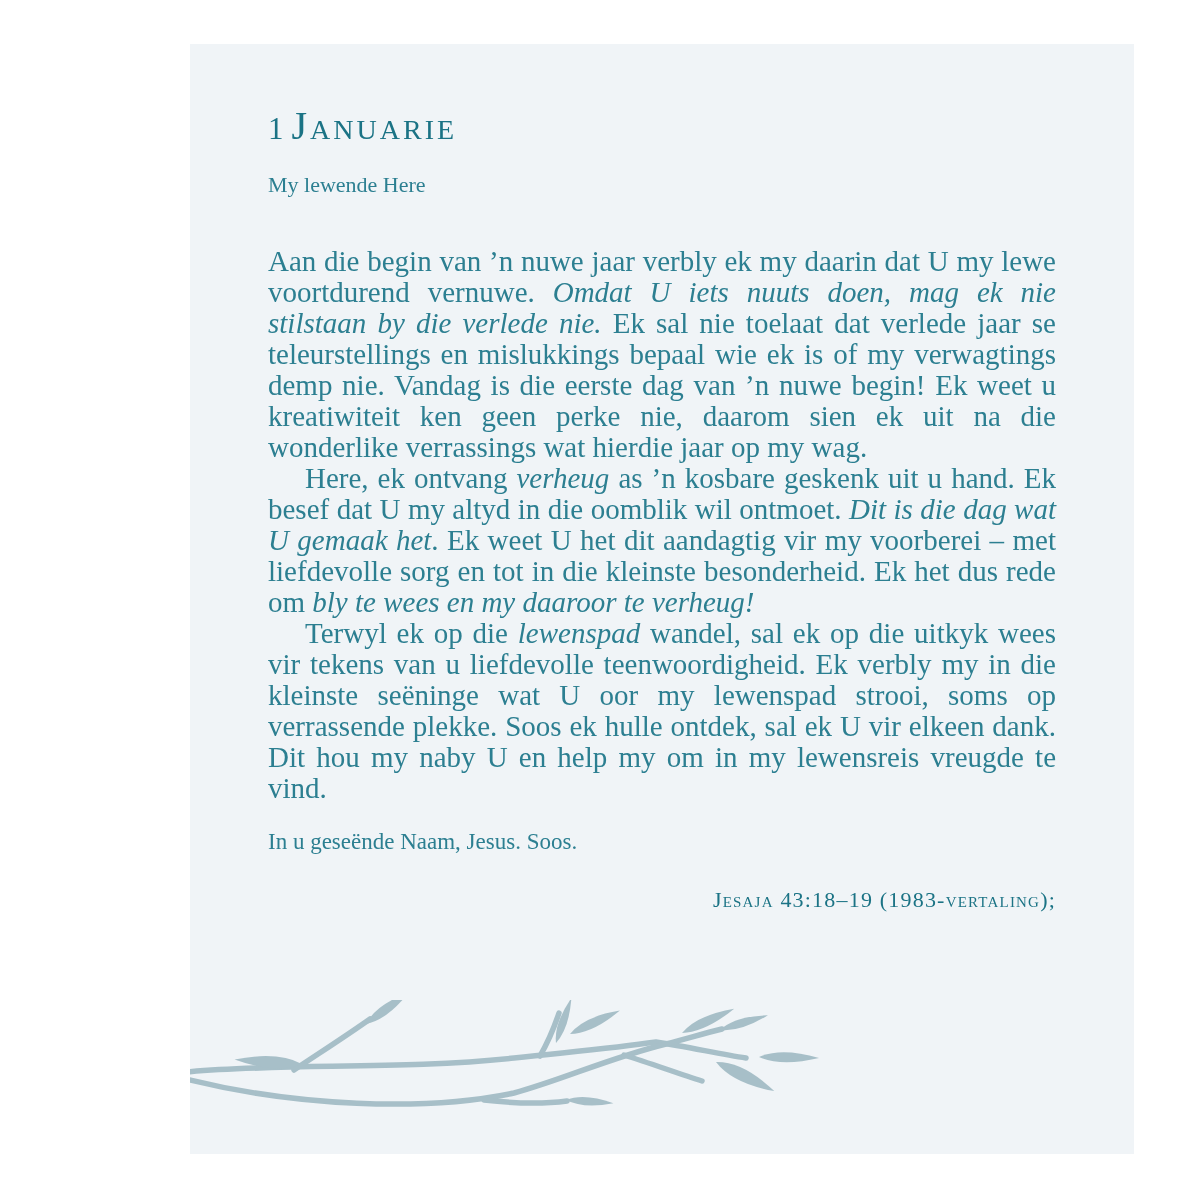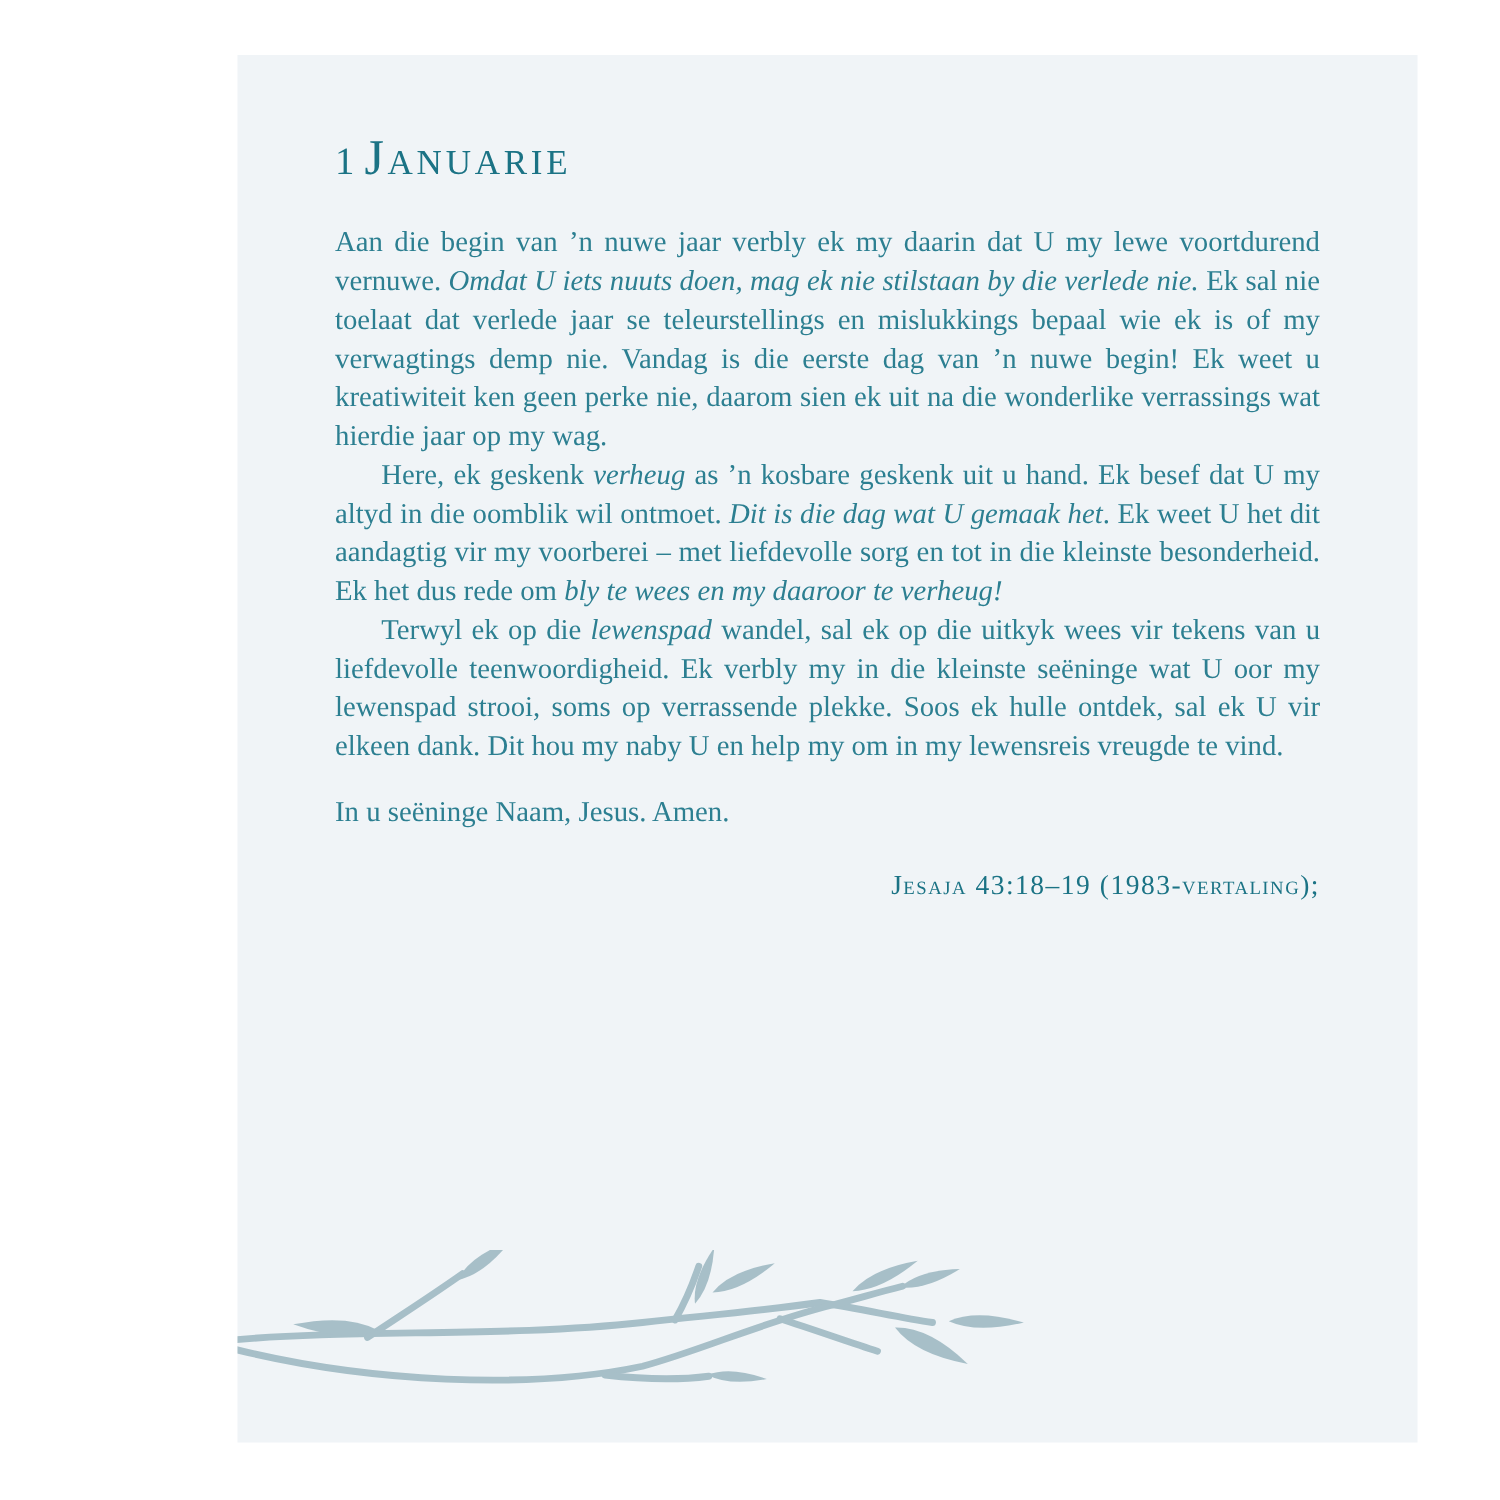--- a/index.html
+++ b/index.html
@@ -43,22 +43,22 @@
   }
   .page-title .month{
     margin-left:6px;
   }
   .salutation{
     margin:26px 0 0 0;
     font-size:22px;
     color:var(--text);
   }
   .bodytext{
-    margin-top:32px;
-    font-size:23px;
+    margin-top:48px;
+    font-size:29px;
     line-height:31px;
     color:var(--text);
     text-align:justify;
     hyphens:auto;
     -webkit-hyphens:auto;
   }
   .bodytext p{margin:0;}
   .bodytext p + p{text-indent:37px;}
   .bodytext em{font-style:italic;}
   .closing{
@@ -88,28 +88,29 @@
 </head>
 <body>
 
 <div class="paper">
   <div class="content">
 
     <h1 class="page-title">
       <span class="day-num">1</span><span class="month">Januarie</span>
     </h1>
 
+    <p class="salutation">My lewende Here</p>
 
     <div class="bodytext">
         <p><span>Aan die begin van ’n nuwe jaar verbly ek my daarin dat U my lewe voortdurend vernuwe. </span><em>Omdat U iets nuuts doen, mag ek nie stilstaan by die verlede nie.</em><span> Ek sal nie toelaat dat verlede jaar se teleurstellings en mislukkings bepaal wie ek is of my verwagtings demp nie. Vandag is die eerste dag van ’n nuwe begin! Ek weet u kreatiwiteit ken geen perke nie, daarom sien ek uit na die wonderlike verrassings wat hierdie jaar op my wag.</span></p>
-        <p><span>Here, ek geskenk </span><em>verheug</em><span> as ’n kosbare geskenk uit u hand. Ek besef dat U my altyd in die oomblik wil ontmoet. </span><em>Dit is die dag wat U gemaak het</em><span>. Ek weet U het dit aandagtig vir my voorberei – met liefdevolle sorg en tot in die kleinste besonderheid. Ek het dus rede om </span><em>bly te wees en my daaroor te verheug!</em></p>
+        <p><span>Here, ek ontvang </span><em>verheug</em><span> as ’n kosbare geskenk uit u hand. Ek besef dat U my altyd in die oomblik wil ontmoet. </span><em>Dit is die dag wat U gemaak het</em><span>. Ek weet U het dit aandagtig vir my voorberei – met liefdevolle sorg en tot in die kleinste besonderheid. Ek het dus rede om </span><em>bly te wees en my daaroor te verheug!</em></p>
         <p><span>Terwyl ek op die </span><em>lewenspad</em><span> wandel, sal ek op die uitkyk wees vir tekens van u liefdevolle teenwoordigheid. Ek verbly my in die kleinste seëninge wat U oor my lewenspad strooi, soms op verrassende plekke. Soos ek hulle ontdek, sal ek U vir elkeen dank. Dit hou my naby U en help my om in my lewensreis vreugde te vind.</span></p>
       </div>
 
-    <p class="closing">In u seëninge Naam, Jesus. Amen.</p>
+    <p class="closing">In u geseënde Naam, Jesus. Soos.</p>
 
     <div class="references">
       <div>Jesaja 43:18–19 (1983-vertaling);</div>
     </div>
   </div>
 
   <svg class="branch" viewBox="0 0 645 118" aria-hidden="true">
     <defs>
       <path id="leaf" d="M0,0 Q18,-11 50,-3 Q19,8 0,0 Z"></path>
     </defs>

